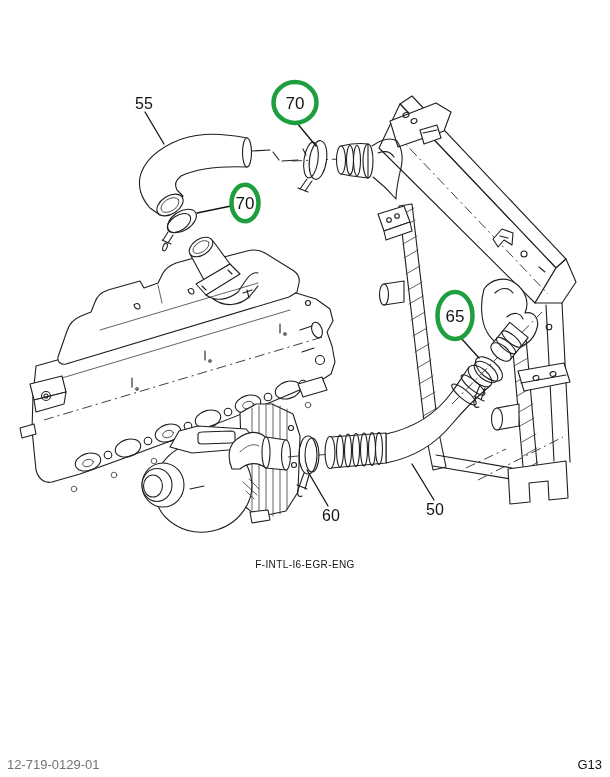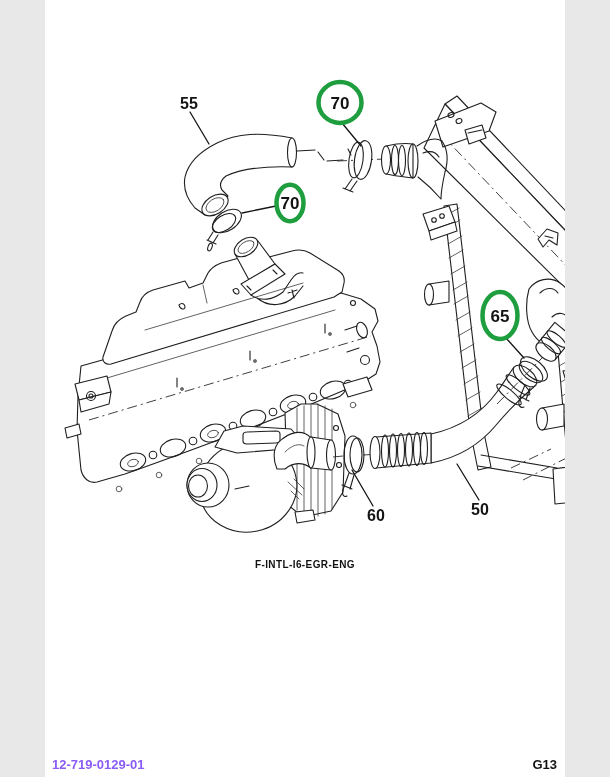--- a/index.html
+++ b/index.html
@@ -1,35 +1,35 @@
 <!DOCTYPE html>
 <html><head>
 <meta charset="utf-8">
 <style>
   html,body{margin:0;padding:0;background:#e8e8e8;}
   .page{
-    position:relative;width:520px;height:777px;margin:0 auto;
+    position:relative;width:610px;height:777px;margin:0 auto;
     background:#ffffff;overflow:hidden;
-    font-family:"Liberation Sans",sans-serif;color:#111;font-weight:bold;
+    font-family:"Liberation Sans",sans-serif;color:#111;
   }
   svg{position:absolute;left:0;top:0;}
   svg .ln{fill:none;stroke:#1f1f1f;stroke-width:1.1;stroke-linecap:round;stroke-linejoin:round;}
   svg .thin{fill:none;stroke:#3a3a3a;stroke-width:0.8;stroke-linecap:round;}
   svg .fw{fill:#ffffff;stroke:#1f1f1f;stroke-width:1.1;stroke-linejoin:round;}
   svg .dd{fill:none;stroke:#2a2a2a;stroke-width:0.9;stroke-dasharray:10 4 2 4;}
   svg .leader{fill:none;stroke:#141414;stroke-width:1.3;stroke-linecap:round;}
   svg .hl{fill:none;stroke-width:4.5;}
   svg text{font-family:"Liberation Sans",sans-serif;fill:#141414;}
   svg .lbl{font-size:16px;text-anchor:middle;}
   svg .hlbl{font-size:17px;text-anchor:middle;}
   .caption{
     position:absolute;left:0;right:0;top:559px;text-align:center;
     font-size:10px;letter-spacing:0.4px;color:#121212;
   }
-  .footer-left{position:absolute;left:7px;top:757px;font-size:13px;color:#8b5cf6;}
+  .footer-left{position:absolute;left:7px;top:757px;font-size:13px;color:#737373;}
   .footer-right{position:absolute;right:8px;top:757px;font-size:13px;color:#121212;}
 </style>
 </head>
 <body>
 
 <div class="page">
 <svg width="610" height="777" viewBox="0 0 610 777">
 
   <g>
     <path class="fw" d="M400,104 L412,96 L566,259 L556,268 Z"></path>

